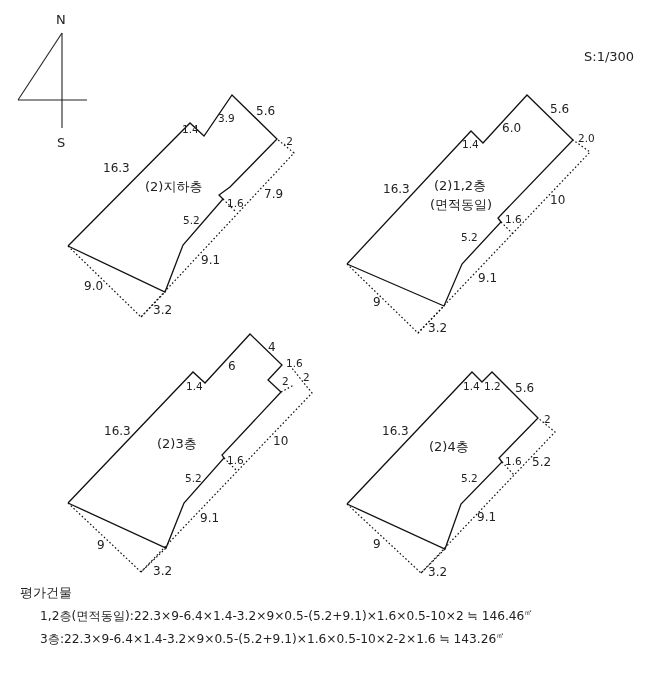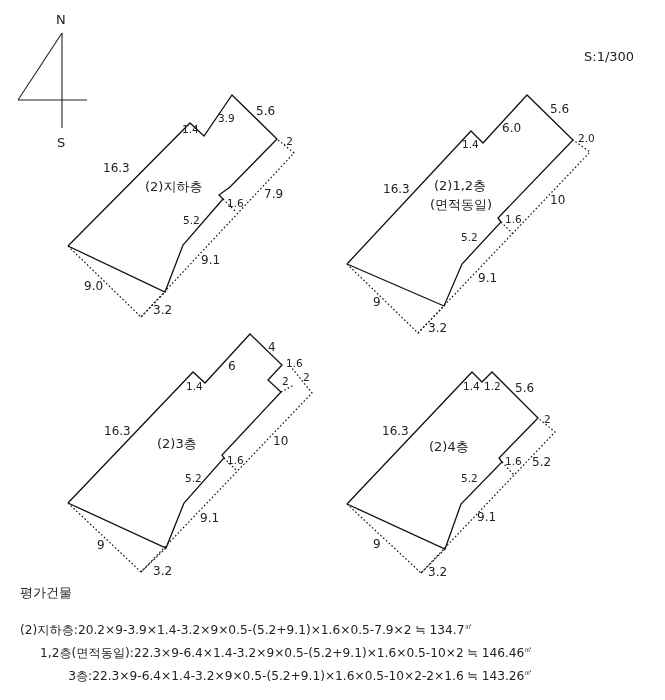--- a/index.html
+++ b/index.html
@@ -8,24 +8,24 @@
   #drawing { position: absolute; left: 0; top: 0; width: 665px; height: 700px; }
   .outline { fill: none; stroke: #111; stroke-width: 1.3; }
   .dotted { fill: none; stroke: #111; stroke-width: 1.2; stroke-dasharray: 1.6 2.2; }
   .compass { fill: none; stroke: #222; stroke-width: 1.1; }
   .dim { font-size: 12px; fill: #222; font-family: "DejaVu Sans", sans-serif; }
   .dim.small { font-size: 10.5px; }
   .plan-label { font-size: 13px; fill: #222; font-family: "DejaVu Sans", sans-serif; }
   .compass-text { font-size: 13px; fill: #222; }
   .scale { font-size: 13px; fill: #222; }
   #calc { position: absolute; left: 20px; top: 583px; font-size: 12.2px; line-height: 20px; color: #222; }
-  #calc .title { font-size: 13px; margin-left: 0; margin-bottom: 14px; }
+  #calc .title { font-size: 13px; margin-left: 0; margin-bottom: 0; }
   #calc .row { white-space: nowrap; }
   #calc .row.indent { padding-left: 20px; }
-  #calc .row.indent2 { padding-left: 20px; text-align: right; }
+  #calc .row.indent2 { padding-left: 20px; }
   #calc sup { font-size: 8px; }
 </style>
 </head>
 <body>
 
 <svg id="drawing" xmlns="http://www.w3.org/2000/svg" width="665" height="700" viewBox="0 0 665 700">
   <g>
     <text class="compass-text" x="56" y="24">N</text>
     <line class="compass" x1="62" y1="33" x2="62" y2="128"></line>
     <line class="compass" x1="62" y1="33" x2="18" y2="100"></line>
@@ -108,25 +108,20 @@
         <text class="dim " x="477" y="521">9.1</text>
         <text class="dim " x="373" y="548">9</text>
         <text class="dim " x="428" y="576">3.2</text>
         <text class="plan-label" x="429" y="451">(2)4층</text>
       </g>
     </g>
 </svg>
 
 <div id="calc">
   <div class="title">평가건물</div>
-  <div class="row">
-    <span>(2)지하층:</span><span>20.2×9-3.9×1.4-3.2×9×0.5-(5.2+9.1)×1.6×0.5-7.9×2</span>
-    <span>≒</span>
-    <span>134.7</span><sup>㎡</sup>
-  </div>
   <div class="row indent">
     <span>1,2층(면적동일):</span><span>22.3×9-6.4×1.4-3.2×9×0.5-(5.2+9.1)×1.6×0.5-10×2</span>
     <span>≒</span>
     <span>146.46</span><sup>㎡</sup>
   </div>
   <div class="row indent2">
     <span>3층:</span><span>22.3×9-6.4×1.4-3.2×9×0.5-(5.2+9.1)×1.6×0.5-10×2-2×1.6</span>
     <span>≒</span>
     <span>143.26</span><sup>㎡</sup>
   </div>

